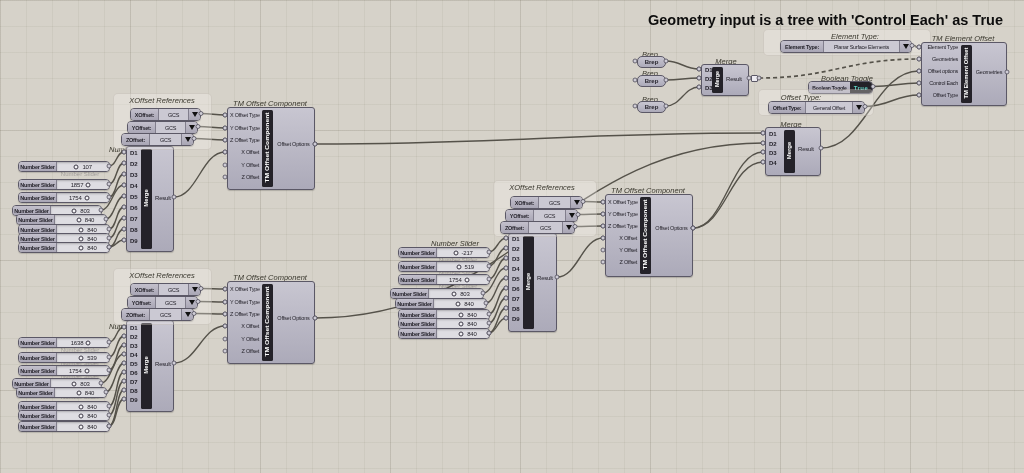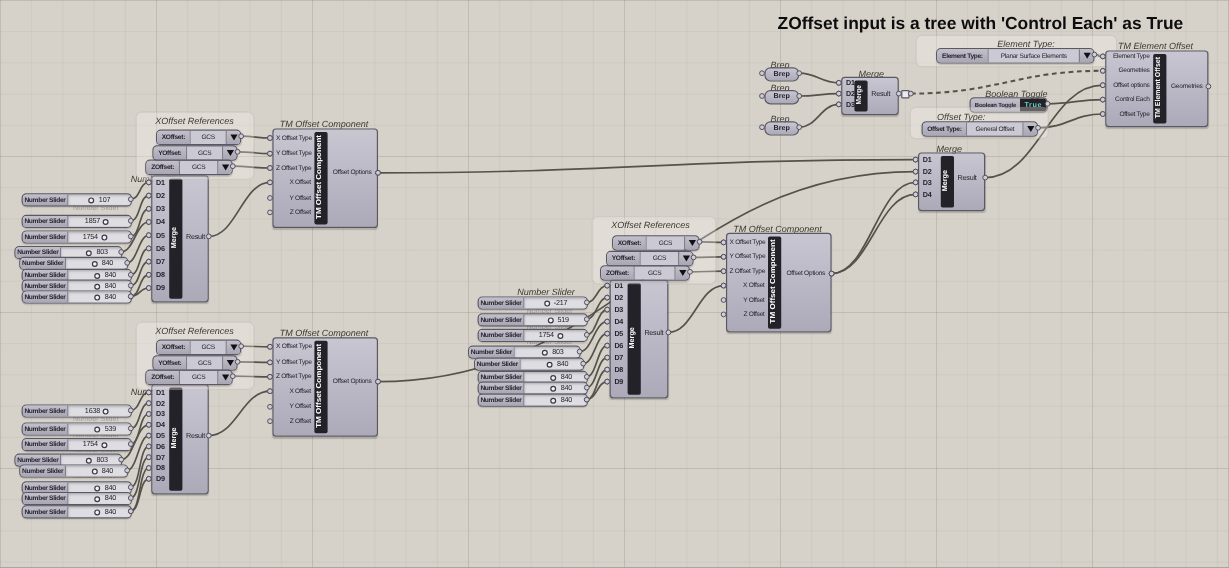--- a/index.html
+++ b/index.html
@@ -476,21 +476,21 @@
       <div class="node" style="left: 921px; top: 42px; width: 84px; height: 62px;">
         <div style="position: absolute; left: 39px; top: 2px; bottom: 2px; width: 11px; background: rgb(36, 34, 41); border-radius: 1.5px;"></div>
         <div class="inlab" style="left: 2px; width: 34px; top: 5px;">Element Type</div>
         <div class="inlab" style="left: 2px; width: 34px; top: 17px;">Geometries</div>
         <div class="inlab" style="left: 2px; width: 34px; top: 29px;">Offset options</div>
         <div class="inlab" style="left: 2px; width: 34px; top: 41px;">Control Each</div>
         <div class="inlab" style="left: 2px; width: 34px; top: 53px;">Offset Type</div>
         <div class="outlab" style="left: 52px; right: 2px; top: 30px;">Geometries</div>
       </div>
     </div>
-  <span id="title">ZOffset input is a tree with 'Control Each' as True</span>
+  <span id="title">Geometry input is a tree with 'Control Each' as True</span>
   <svg class="layer" id="grips">
       <circle cx="124" cy="152" r="2" fill="#cfcdd6" stroke="#4f4c5a" stroke-width=".8"></circle>
       <circle cx="124" cy="163" r="2" fill="#cfcdd6" stroke="#4f4c5a" stroke-width=".8"></circle>
       <circle cx="124" cy="174" r="2" fill="#cfcdd6" stroke="#4f4c5a" stroke-width=".8"></circle>
       <circle cx="124" cy="185" r="2" fill="#cfcdd6" stroke="#4f4c5a" stroke-width=".8"></circle>
       <circle cx="124" cy="196" r="2" fill="#cfcdd6" stroke="#4f4c5a" stroke-width=".8"></circle>
       <circle cx="124" cy="207" r="2" fill="#cfcdd6" stroke="#4f4c5a" stroke-width=".8"></circle>
       <circle cx="124" cy="218" r="2" fill="#cfcdd6" stroke="#4f4c5a" stroke-width=".8"></circle>
       <circle cx="124" cy="229" r="2" fill="#cfcdd6" stroke="#4f4c5a" stroke-width=".8"></circle>
       <circle cx="124" cy="240" r="2" fill="#cfcdd6" stroke="#4f4c5a" stroke-width=".8"></circle>

